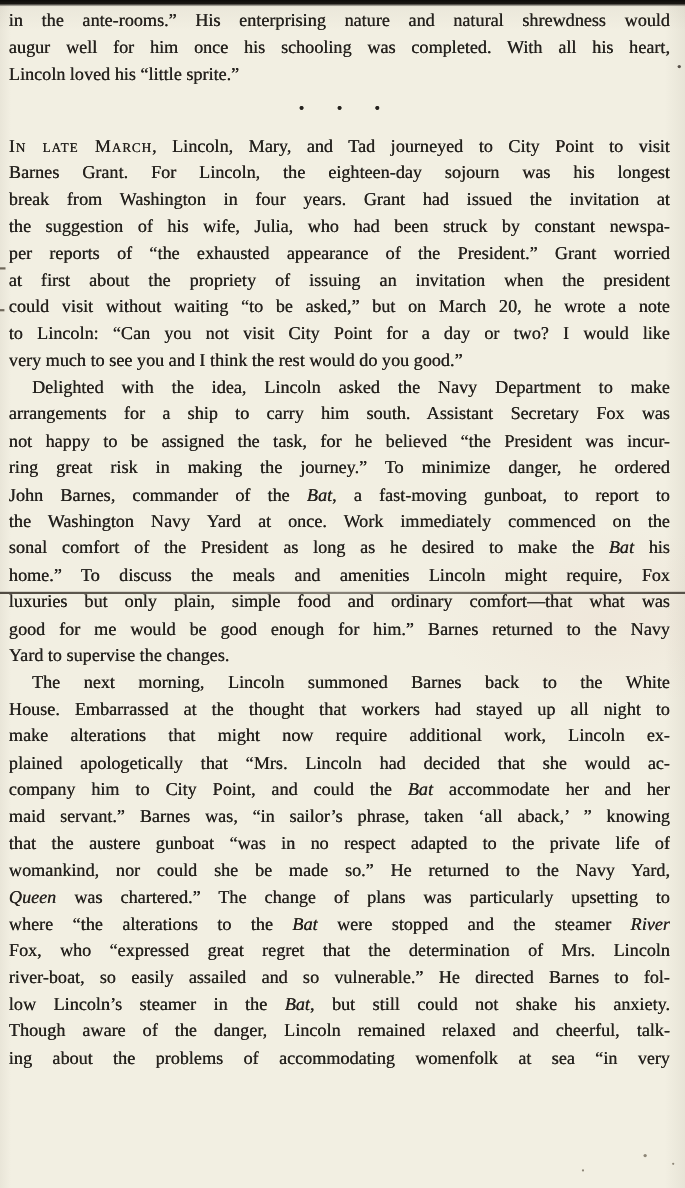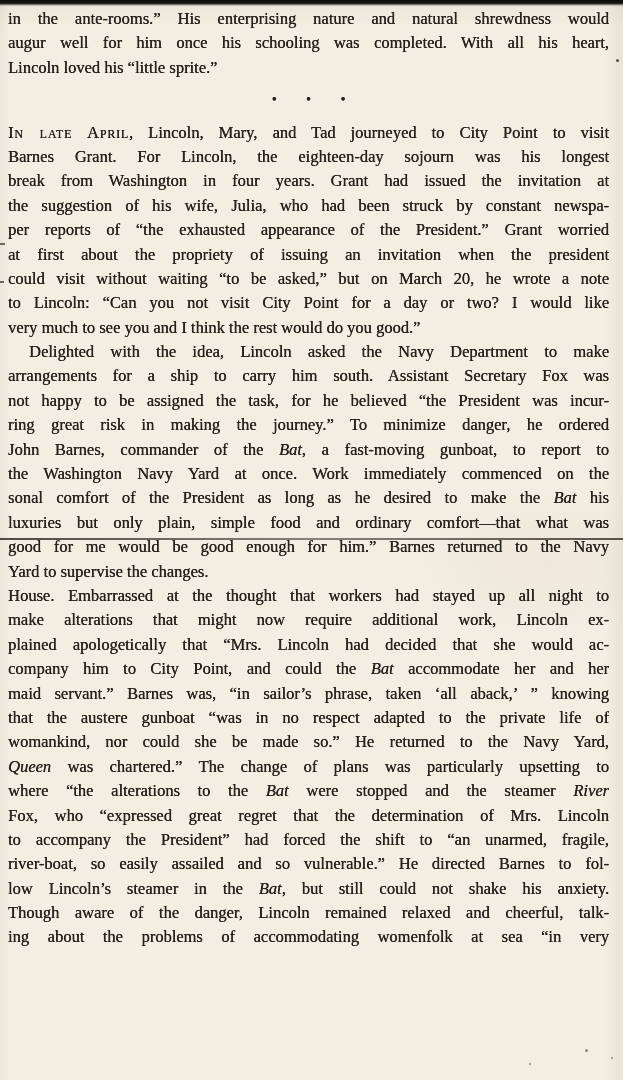--- a/index.html
+++ b/index.html
@@ -68,53 +68,54 @@
   <div class="speck s3"></div>
   <div class="speck s4"></div>
   <div class="text-block" id="text-block">
       <div class="paragraph">
         <div class="line"><span>in the ante-rooms.” His enterprising nature and natural shrewdness would</span></div>
         <div class="line"><span>augur well for him once his schooling was completed. With all his heart,</span></div>
         <div class="line last"><span>Lincoln loved his “little sprite.”</span></div>
       </div>
       <div class="separator">• • •</div>
       <div class="paragraph">
-        <div class="line"><span class="sc">In late April</span><span>, Lincoln, Mary, and Tad journeyed to City Point to visit</span></div>
+        <div class="line"><span class="sc">In late March</span><span>, Lincoln, Mary, and Tad journeyed to City Point to visit</span></div>
         <div class="line"><span>Barnes Grant. For Lincoln, the eighteen-day sojourn was his longest</span></div>
         <div class="line"><span>break from Washington in four years. Grant had issued the invitation at</span></div>
         <div class="line"><span>the suggestion of his wife, Julia, who had been struck by constant newspa-</span></div>
         <div class="line"><span>per reports of “the exhausted appearance of the President.” Grant worried</span></div>
         <div class="line"><span>at first about the propriety of issuing an invitation when the president</span></div>
         <div class="line"><span>could visit without waiting “to be asked,” but on March 20, he wrote a note</span></div>
         <div class="line"><span>to Lincoln: “Can you not visit City Point for a day or two? I would like</span></div>
         <div class="line last"><span>very much to see you and I think the rest would do you good.”</span></div>
       </div>
       <div class="paragraph">
         <div class="line indent"><span>Delighted with the idea, Lincoln asked the Navy Department to make</span></div>
         <div class="line"><span>arrangements for a ship to carry him south. Assistant Secretary Fox was</span></div>
         <div class="line"><span>not happy to be assigned the task, for he believed “the President was incur-</span></div>
         <div class="line"><span>ring great risk in making the journey.” To minimize danger, he ordered</span></div>
         <div class="line"><span>John Barnes, commander of the </span><i>Bat</i><span>, a fast-moving gunboat, to report to</span></div>
         <div class="line"><span>the Washington Navy Yard at once. Work immediately commenced on the</span></div>
         <div class="line"><span>sonal comfort of the President as long as he desired to make the </span><i>Bat</i><span> his</span></div>
+        <div class="line"><span>home.” To discuss the meals and amenities Lincoln might require, Fox</span></div>
         <div class="line"><span>luxuries but only plain, simple food and ordinary comfort—that what was</span></div>
         <div class="line"><span>good for me would be good enough for him.” Barnes returned to the Navy</span></div>
         <div class="line last"><span>Yard to supervise the changes.</span></div>
       </div>
       <div class="paragraph">
+        <div class="line indent"><span>The next morning, Lincoln summoned Barnes back to the White</span></div>
         <div class="line"><span>House. Embarrassed at the thought that workers had stayed up all night to</span></div>
         <div class="line"><span>make alterations that might now require additional work, Lincoln ex-</span></div>
         <div class="line"><span>plained apologetically that “Mrs. Lincoln had decided that she would ac-</span></div>
         <div class="line"><span>company him to City Point, and could the </span><i>Bat</i><span> accommodate her and her</span></div>
         <div class="line"><span>maid servant.” Barnes was, “in sailor’s phrase, taken ‘all aback,’ ” knowing</span></div>
         <div class="line"><span>that the austere gunboat “was in no respect adapted to the private life of</span></div>
         <div class="line"><span>womankind, nor could she be made so.” He returned to the Navy Yard,</span></div>
         <div class="line"><i>Queen</i><span> was chartered.” The change of plans was particularly upsetting to</span></div>
         <div class="line"><span>where “the alterations to the </span><i>Bat</i><span> were stopped and the steamer </span><i>River</i></div>
         <div class="line"><span>Fox, who “expressed great regret that the determination of Mrs. Lincoln</span></div>
-        <div class="line"><span>to accompany the President” had forced the shift to “an unarmed, fragile,</span></div>
         <div class="line"><span>river-boat, so easily assailed and so vulnerable.” He directed Barnes to fol-</span></div>
         <div class="line"><span>low Lincoln’s steamer in the </span><i>Bat</i><span>, but still could not shake his anxiety.</span></div>
         <div class="line"><span>Though aware of the danger, Lincoln remained relaxed and cheerful, talk-</span></div>
         <div class="line"><span>ing about the problems of accommodating womenfolk at sea “in very</span></div>
       </div>
     </div>
 </div>
 
 </body></html>

